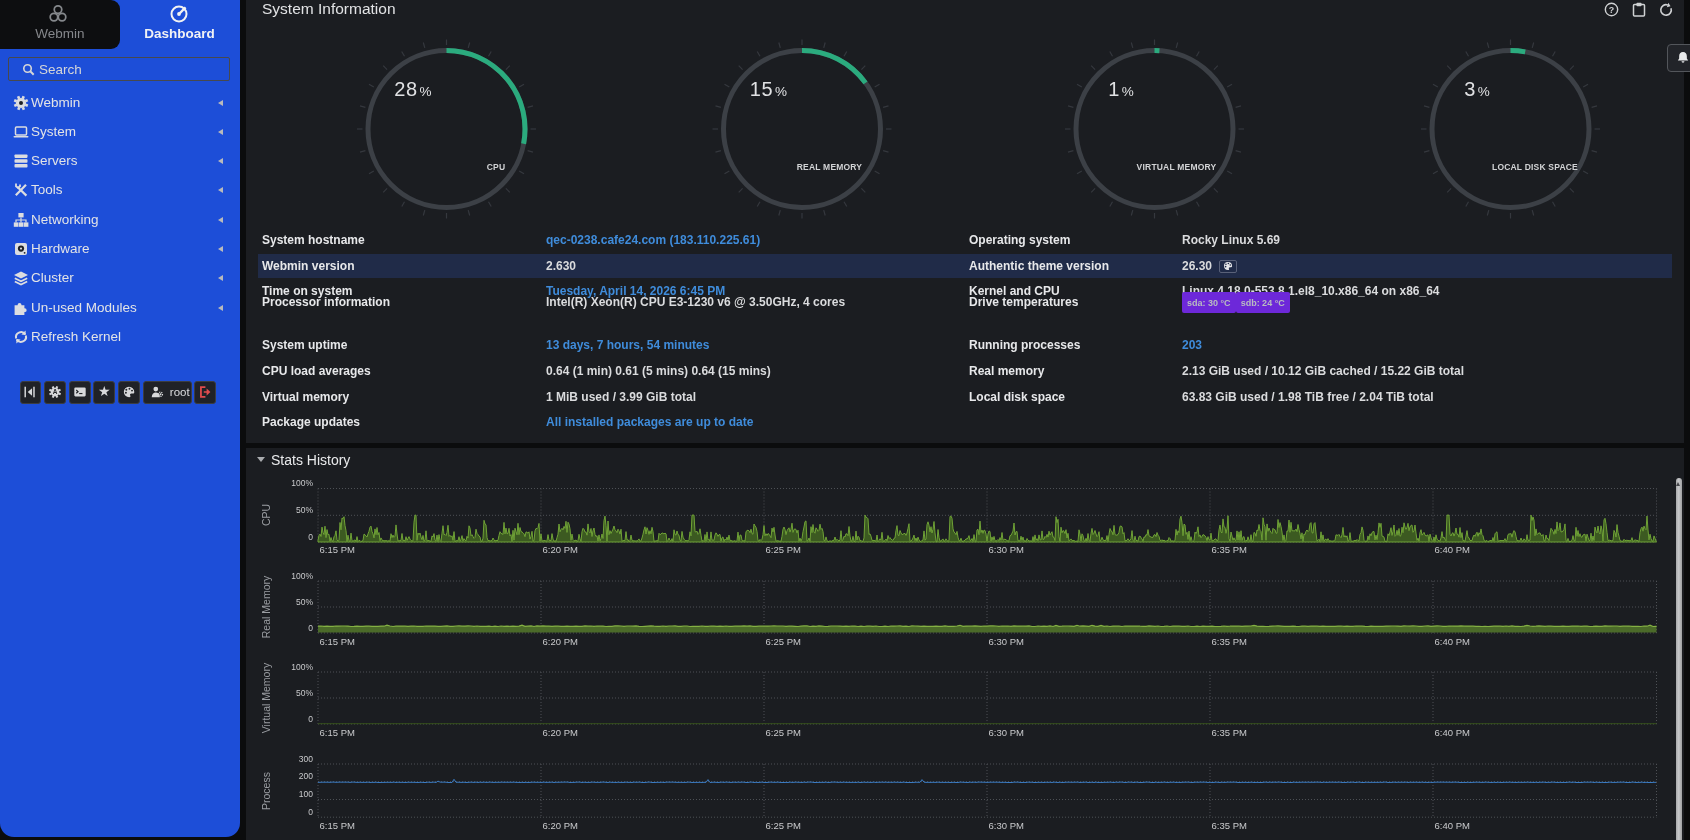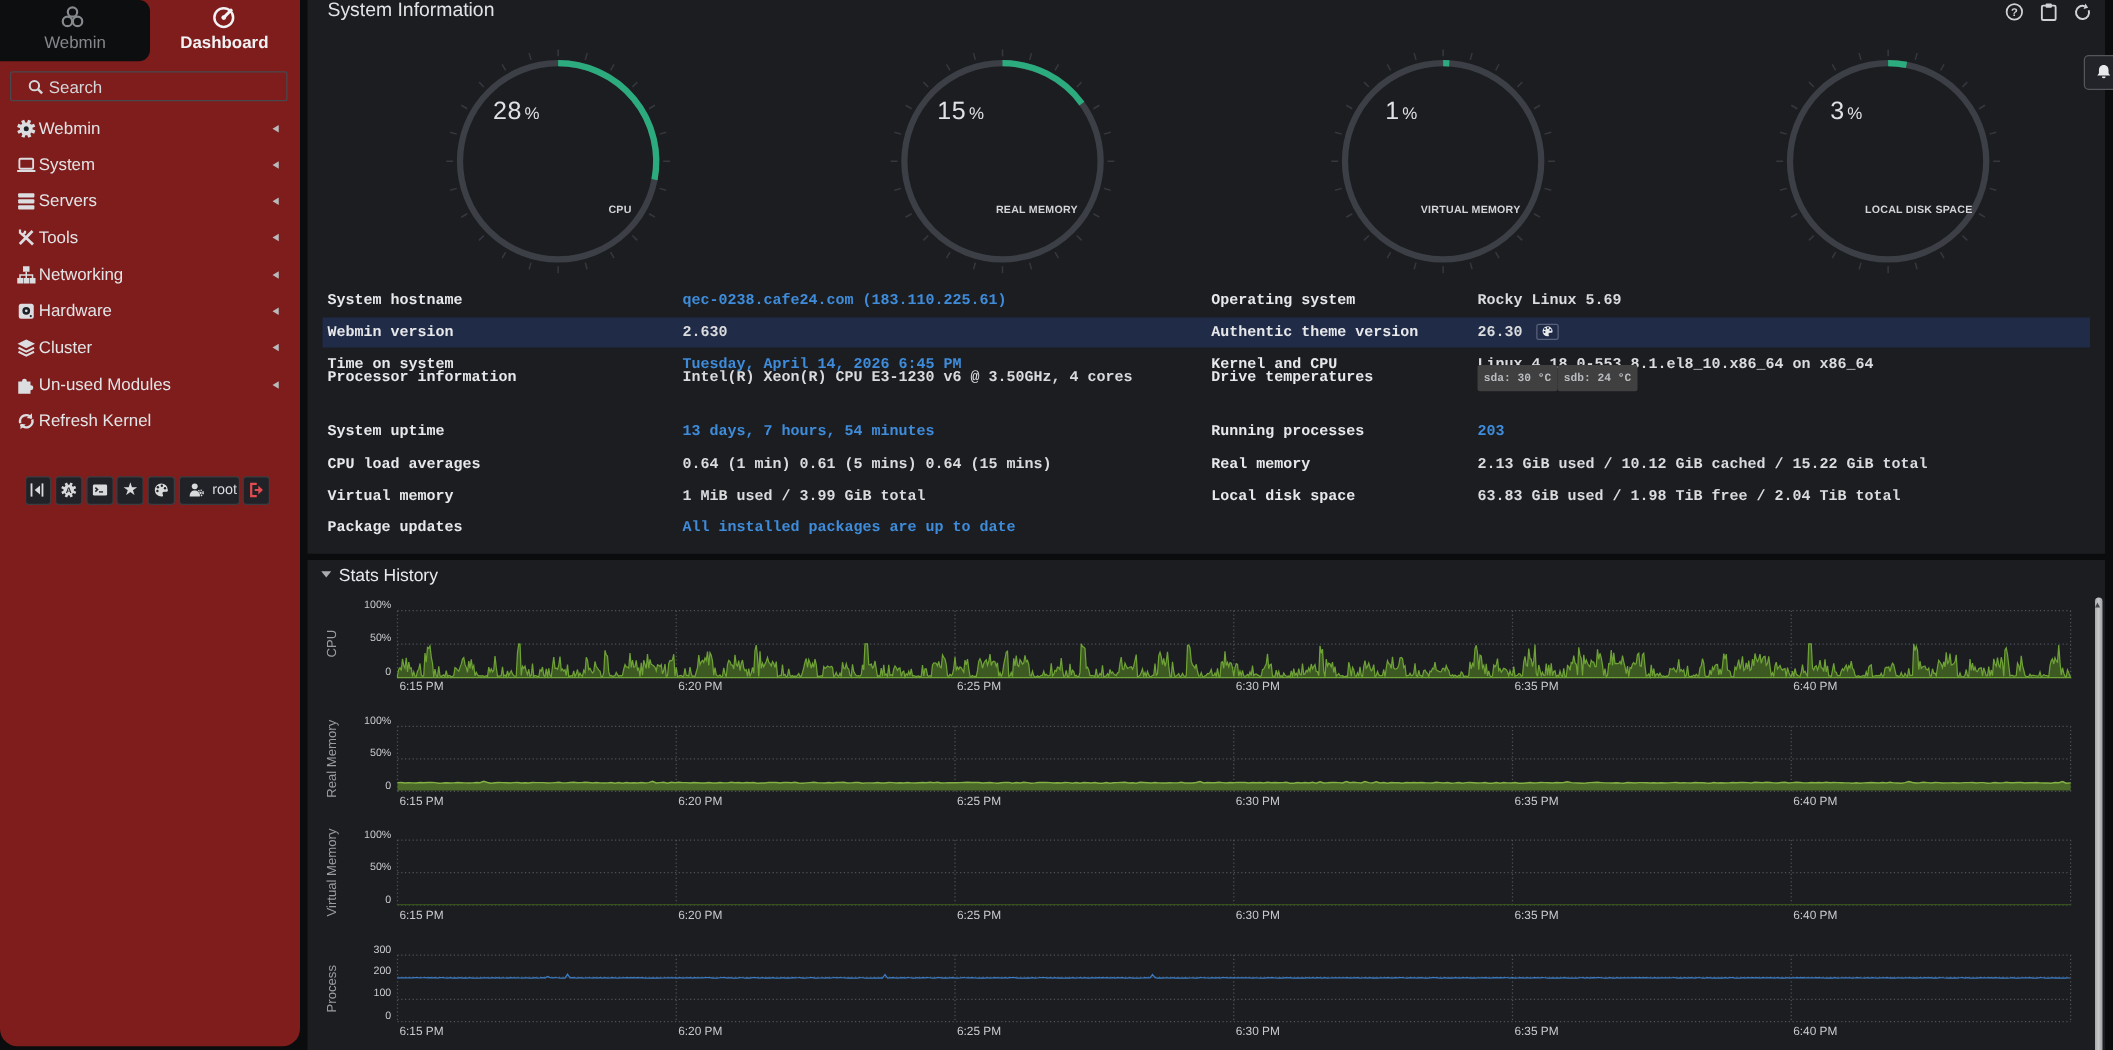--- a/index.html
+++ b/index.html
@@ -1,17 +1,17 @@
 <!DOCTYPE html>
 <html><head><meta charset="utf-8"><style>
 * { margin:0; padding:0; box-sizing:border-box; }
 html,body { width:1690px; height:840px; background:#0b0c0d; overflow:hidden;
   font-family:"Liberation Sans", sans-serif; }
 #sidebar { position:absolute; left:0; top:0; width:239.5px; height:837px;
-  background:#7f1d1d; border-radius:0 0 14px 14px; }
+  background:#1d4ed8; border-radius:0 0 14px 14px; }
 #tabweb { position:absolute; left:0; top:0; width:120px; height:49px;
   background:#0d0e10; border-radius:0 9px 9px 0; }
 #tabweb .tt { position:absolute; left:0; top:26px; width:120px; text-align:center;
   font-size:13.5px; color:#85878b; }
 #tabdash .tt { position:absolute; left:120px; top:26px; width:119px; text-align:center;
   font-size:13.5px; font-weight:bold; color:#f1f2f4; }
 #search { position:absolute; left:8px; top:57px; width:222px; height:24px;
   border:1px solid #47494d; border-radius:2px; }
 #search span { position:absolute; left:30px; top:4px; font-size:13.5px; color:#d5d6d8; }
 .mi { position:absolute; left:0; width:239px; height:21px; }
@@ -29,26 +29,26 @@
 #panel2 { position:absolute; left:245.5px; top:447.5px; width:1438px; height:392.5px; background:#1b1d21; }
 #title { position:absolute; left:262px; top:0px; font-size:15.5px; color:#e2e3e5; z-index:3; }
 .bellbtn { position:absolute; left:1667px; top:43.5px; width:28px; height:28.5px;
   border:1px solid #53565b; border-radius:4px; background:#222429; }
 .bellbtn svg { position:absolute; left:8px; top:6.5px; }
 .gpct { position:absolute; width:120px; text-align:center; top:78px; color:#e0e1e3; }
 .gpct .n { font-size:20px; letter-spacing:0.5px; }
 .gpct .p { font-size:13.5px; margin-left:2px; }
 .glab { position:absolute; width:160px; text-align:center; top:161.5px; font-size:8.5px;
   font-weight:bold; color:#d2d3d5; letter-spacing:0.2px; }
-.trow { position:absolute; left:0; width:1690px; height:18px;font-family:Liberation Mono, monospace; }
+.trow { position:absolute; left:0; width:1690px; height:18px; }
 .tl { position:absolute; top:0; font-size:12px; font-weight:bold; color:#e7e8ea; white-space:nowrap; line-height:18px; }
 .tv { position:absolute; top:0; font-size:12px; font-weight:bold; color:#dadbdd; white-space:nowrap; line-height:18px; }
 .tv a { color:#3f8cdb; text-decoration:none; font-weight:bold;text-align:center; }
 .hlrow { position:absolute; left:257.5px; top:253.5px; width:1414px; height:24.5px; background:#202b48; }
-.chip { display:inline-block; background:#404040; color:#b9bcc0; font-size:9px; font-weight:bold;
+.chip { display:inline-block; background:#6d28d9; color:#b9bcc0; font-size:9px; font-weight:bold;
   padding:1.5px 5px; border-radius:2px; position:relative; top:-1px; }
 .pbadge { display:inline-block; width:18px; height:13px; border:1px solid #596179; border-radius:2px;
   text-align:center; line-height:11px; margin-left:4px; position:relative; top:1px; }
 .pbadge svg { position:relative; top:0.5px; }
 #sh-caret { position:absolute; left:256.5px; top:456.5px; width:0; height:0;
   border-top:5.5px solid #aaacaf; border-left:4.5px solid transparent; border-right:4.5px solid transparent; }
 #sh-title { position:absolute; left:271px; top:452px; font-size:14px; color:#e9eaec; }
 .yl { position:absolute; left:233px; width:80px; text-align:right; font-size:8.5px; color:#c9cacc; }
 .xl { position:absolute; font-size:9.5px; color:#c9cacc; }
 .rl { position:absolute; left:266px; width:0; height:0; font-size:10.5px; color:#9a9da2;

